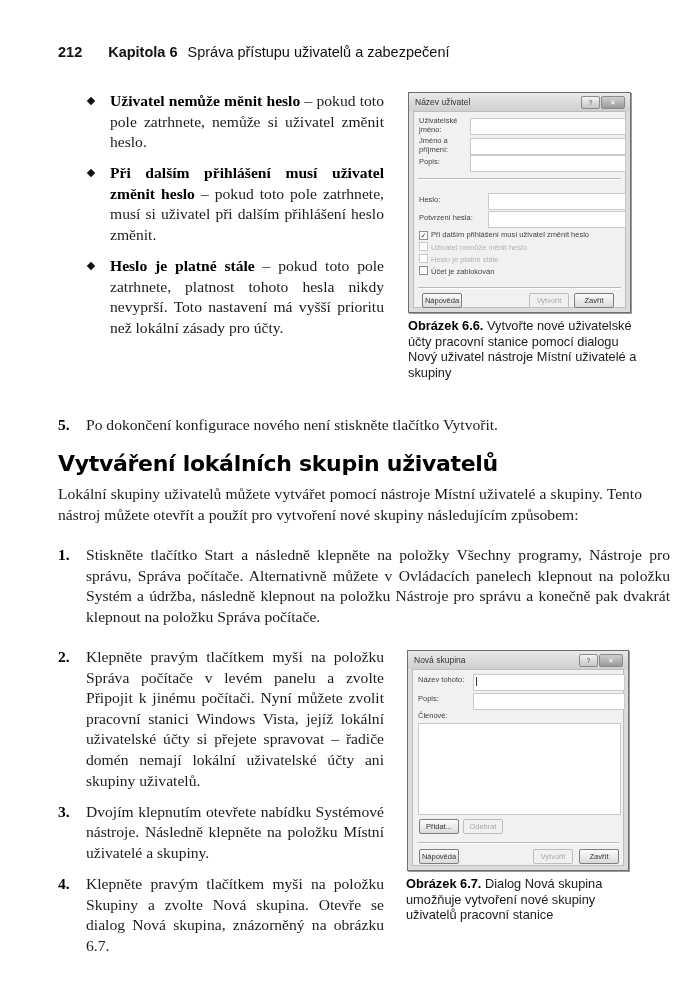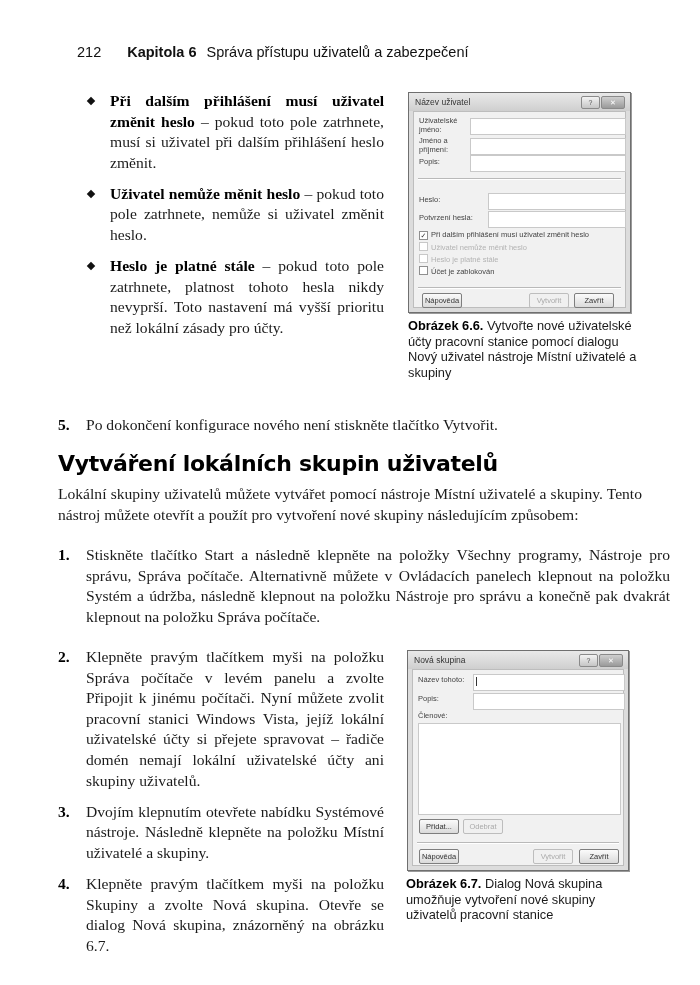--- a/index.html
+++ b/index.html
@@ -1,20 +1,20 @@
 <!DOCTYPE html>
 <html><head>
   <meta charset="utf-8">
   <style>
     html, body { margin: 0; padding: 0; background: #ffffff; }
     body { width: 700px; height: 985px; position: relative; overflow: hidden; color: #1a1a1a; }
 
     
     .run-head { position: absolute; top: 44px; left: 58px; font-family: "Liberation Sans", sans-serif; font-size: 14.5px; color: #111; white-space: nowrap; }
-    .run-head .pg { font-weight: normal; margin-right: 26px; margin-left: 19px; }
+    .run-head .pg { font-weight: bold; margin-right: 26px; }
     .run-head .ch { font-weight: bold; margin-right: 10px; }
 
     
     .txt { font-family: "Liberation Serif", serif; font-size: 15.6px; line-height: 20.6px; color: #1b1b1b; text-align: justify; }
     .txt b { font-weight: bold; color: #000; }
 
     .bullets { position: absolute; left: 88px; top: 91px; width: 296px; margin: 0; padding: 0; list-style: none; }
     .bullets li { position: relative; padding-left: 22px; margin-bottom: 10.5px; }
     .bullets li .bul { position: absolute; left: 0; top: 7px; width: 6px; height: 6px; background: #111; transform: rotate(45deg); }
 
@@ -53,22 +53,22 @@
     .caption b { font-weight: bold; color: #000; }
   </style>
 </head>
 <body>
 
 <div class="run-head">
   <span class="pg">212</span><span class="ch">Kapitola 6</span><span>Správa přístupu uživatelů a zabezpečení</span>
 </div>
 
 <ul class="bullets txt">
+  <li><span class="bul"></span><b>Uživatel nemůže měnit heslo</b><span> – pokud toto pole zatrhnete, nemůže si uživatel změnit heslo.</span></li>
   <li><span class="bul"></span><b>Při dalším přihlášení musí uživatel změnit heslo</b><span> – pokud toto pole zatrhnete, musí si uživatel při dalším přihlášení heslo změnit.</span></li>
-  <li><span class="bul"></span><b>Uživatel nemůže měnit heslo</b><span> – pokud toto pole zatrhnete, nemůže si uživatel změnit heslo.</span></li>
   <li><span class="bul"></span><b>Heslo je platné stále</b><span> – pokud toto pole zatrhnete, platnost tohoto hesla nikdy nevyprší. Toto nastavení má vyšší prioritu než lokální zásady pro účty.</span></li>
 </ul>
 
 <div class="dlg" style="left:408px; top:92px; width:221px; height:219px;">
   <div class="titlebar">
     <span class="ttl">Název uživatel</span>
     <div class="tb-btns">
       <div class="tb-btn help">?</div>
       <div class="tb-btn close">✕</div>
     </div>

